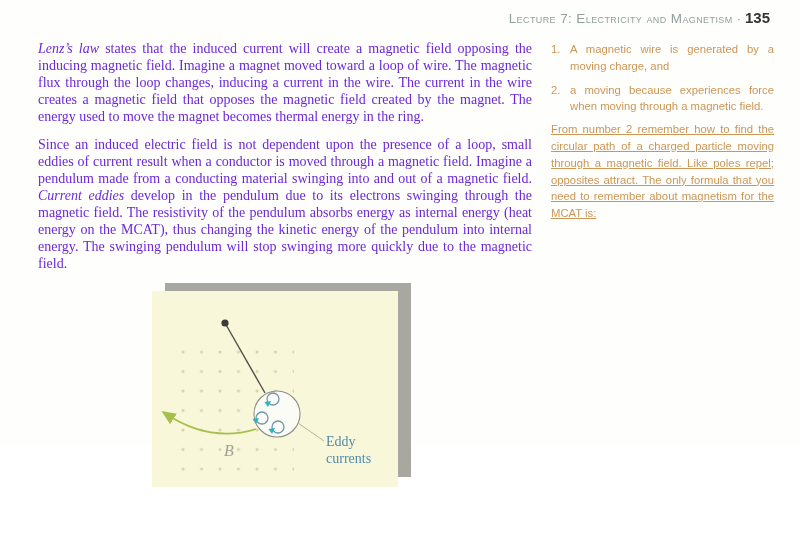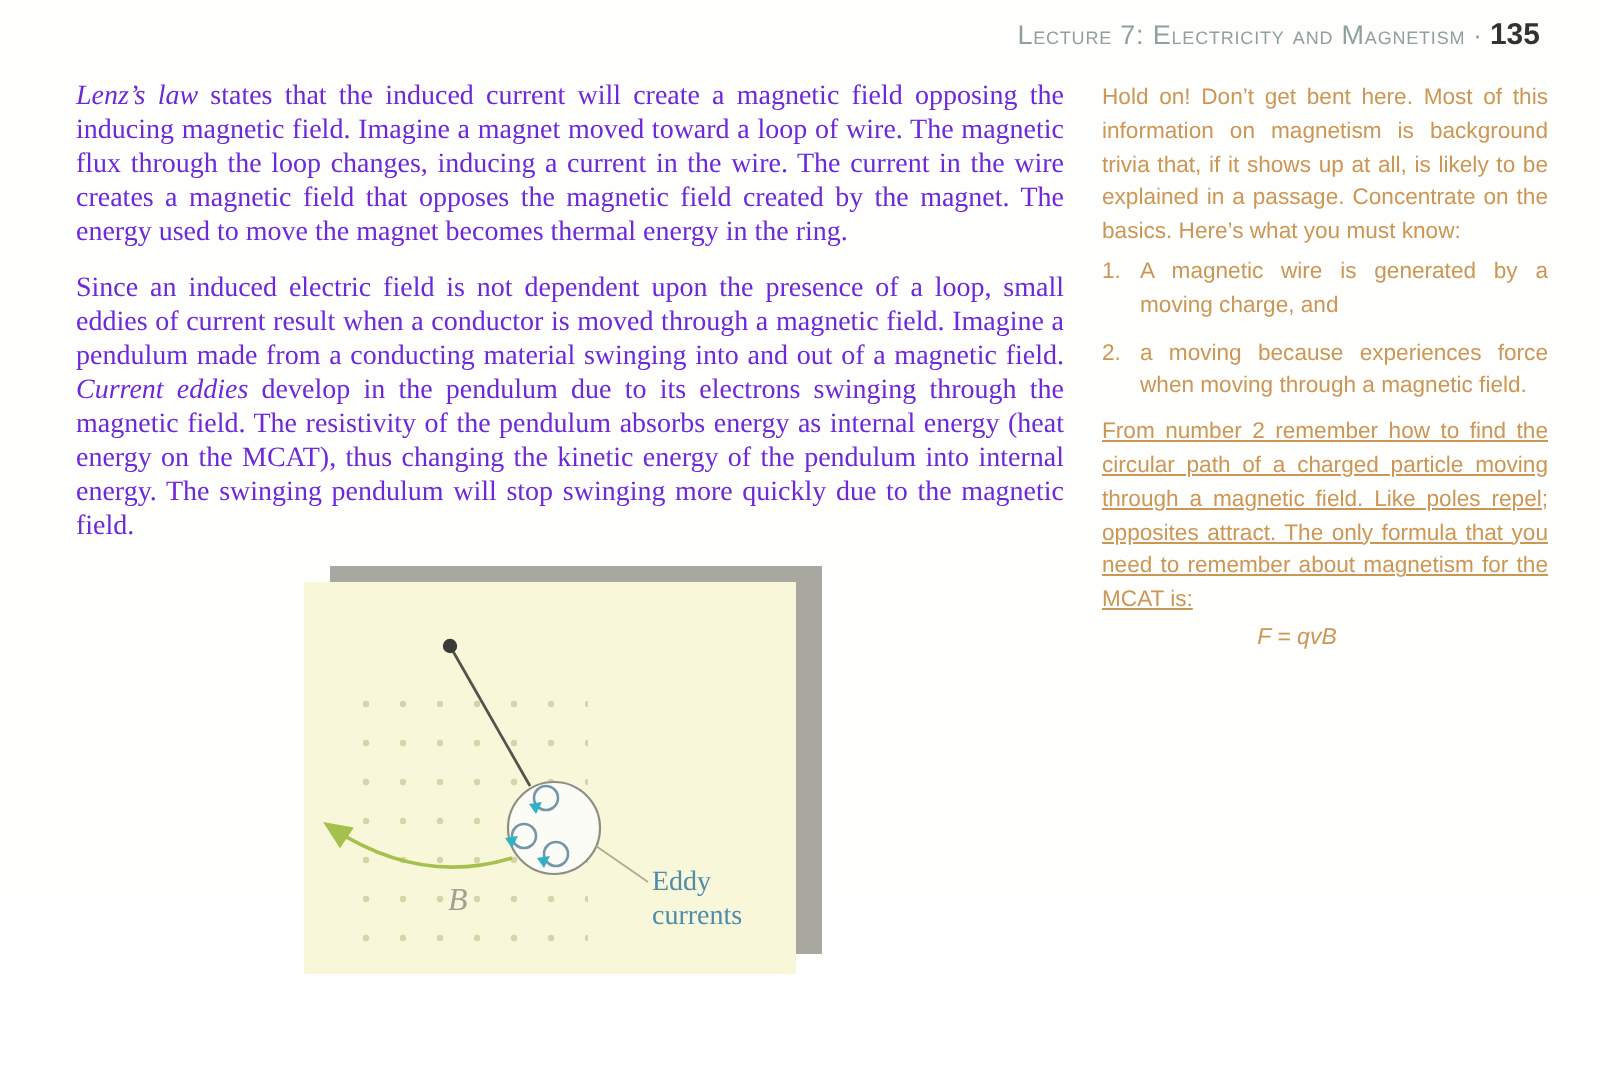--- a/index.html
+++ b/index.html
@@ -107,26 +107,24 @@
           <path d="M 116.5 138 L 123 137 L 120 143 Z" fill="#2db2c6"></path>
         </g>
       </svg>
 
       <div class="label-b">B</div>
       <div class="label-eddy">Eddy currents</div>
     </div>
   </div>
 
   <aside class="sidebar">
-    <p class="sb-note2">Hold on! Don’t get bent here. Most of this information on magnetism is background trivia that, if it shows up at all, is likely to be explained in a passage. Concentrate on the basics. Here’s what you must know:</p>
     <div class="list-item first">
       <span class="li-num">1.</span>
       <span class="li-text">A magnetic wire is generated by a moving charge, and</span>
     </div>
     <div class="list-item second">
       <span class="li-num">2.</span>
       <span class="li-text">a moving because experiences force when moving through a magnetic field.</span>
     </div>
     <p class="sb-note3">From number 2 remember how to find the circular path of a charged particle moving through a magnetic field. Like poles repel; opposites attract. The only formula that you need to remember about magnetism for the MCAT is:</p>
-    <div class="formula">F = qvB</div>
   </aside>
 
 </div>
 
 </body></html>

